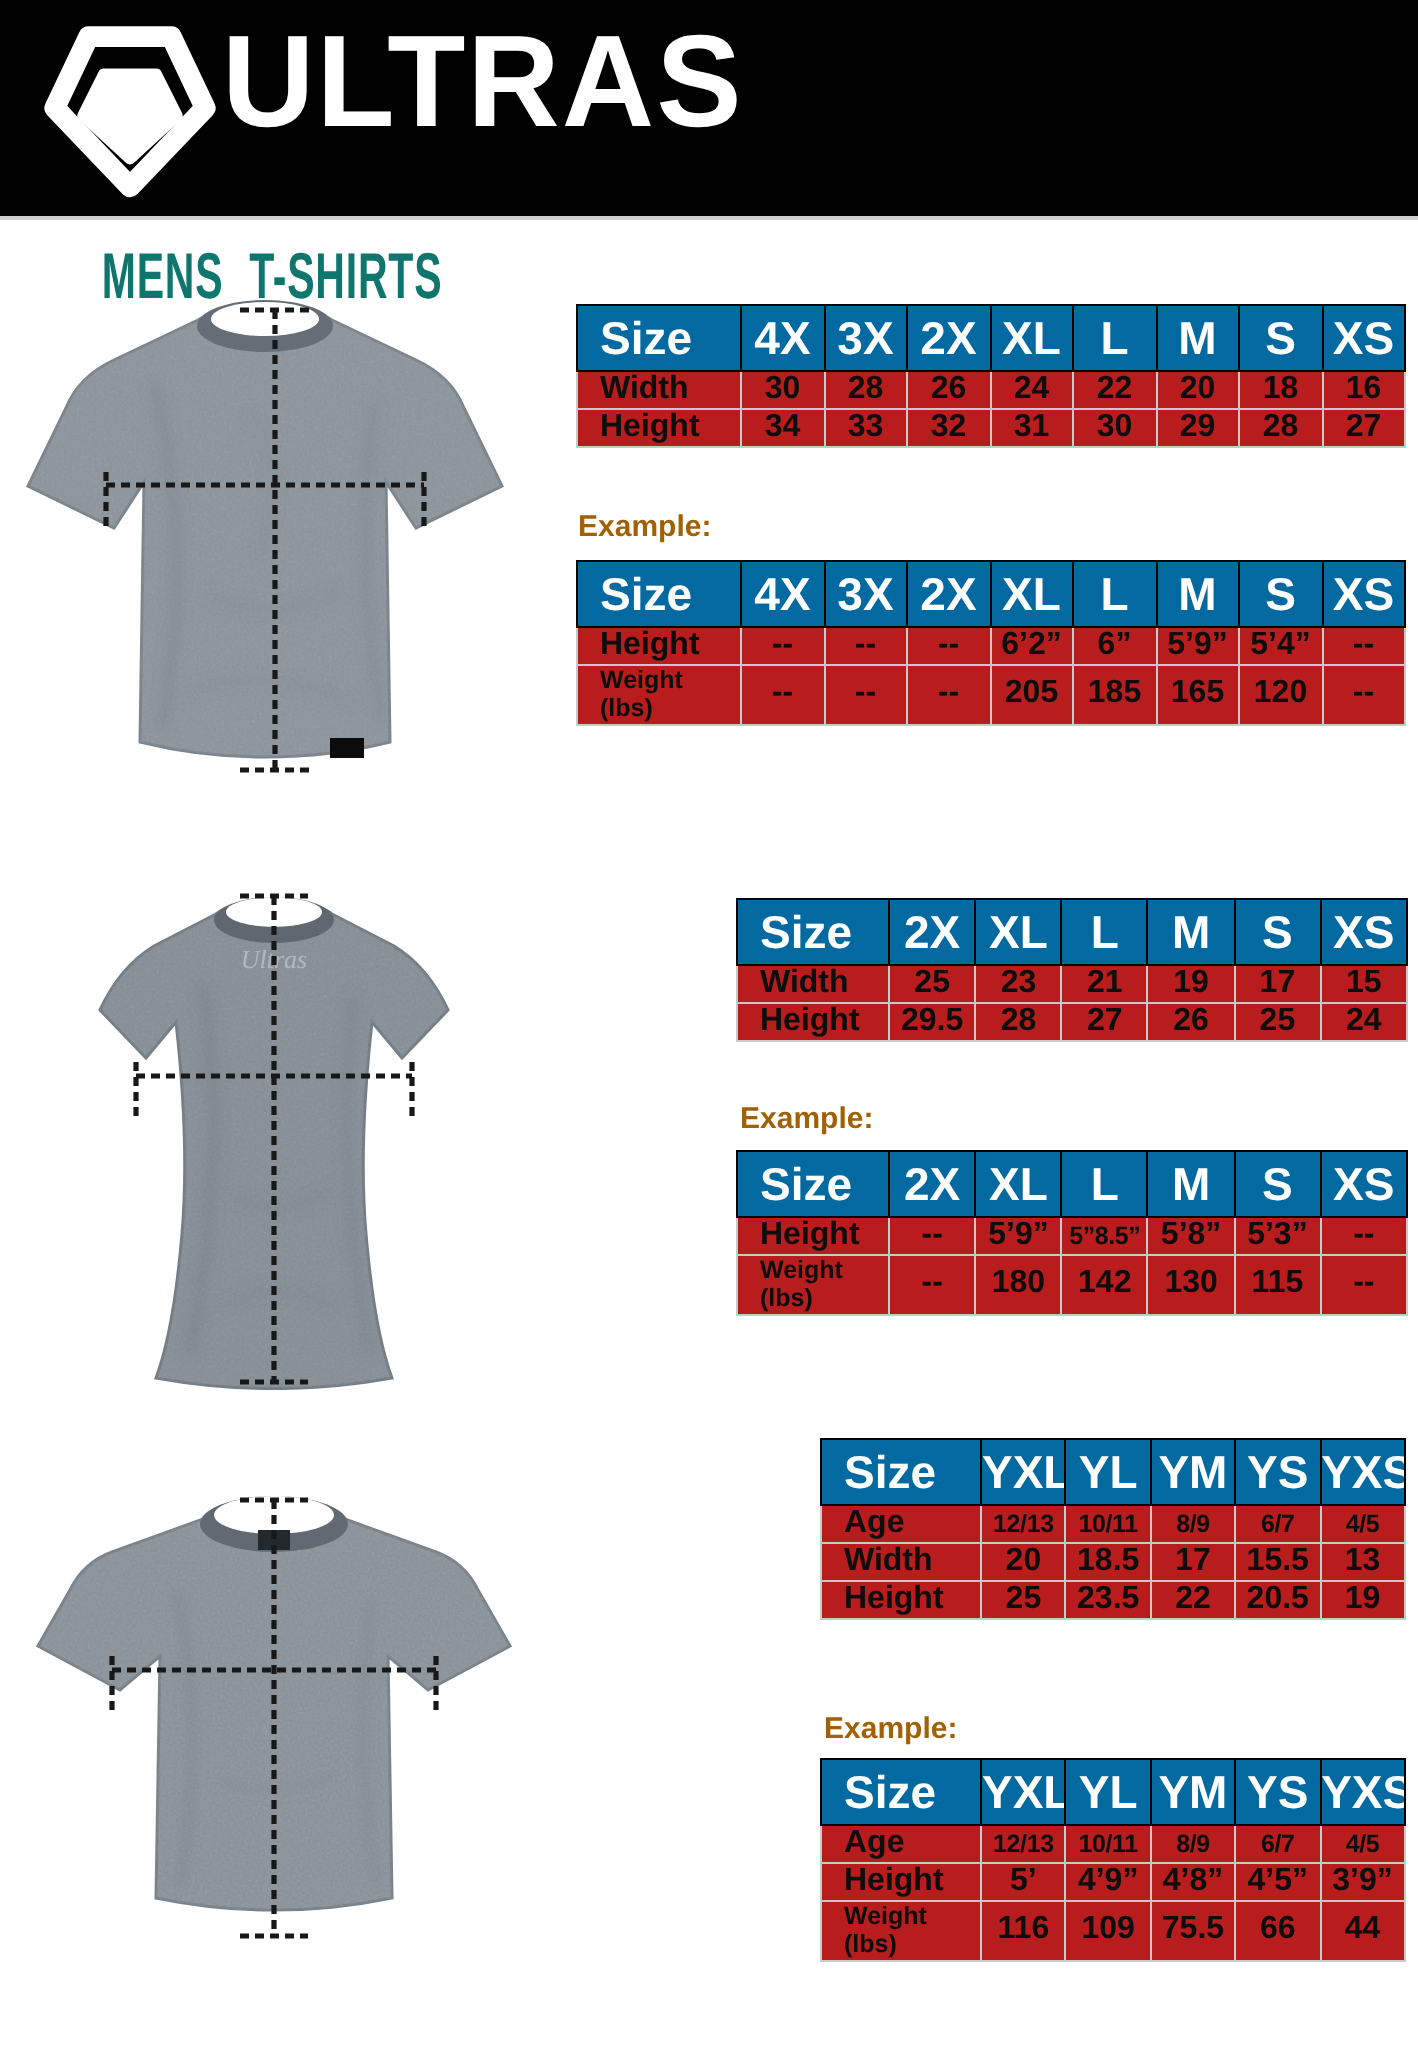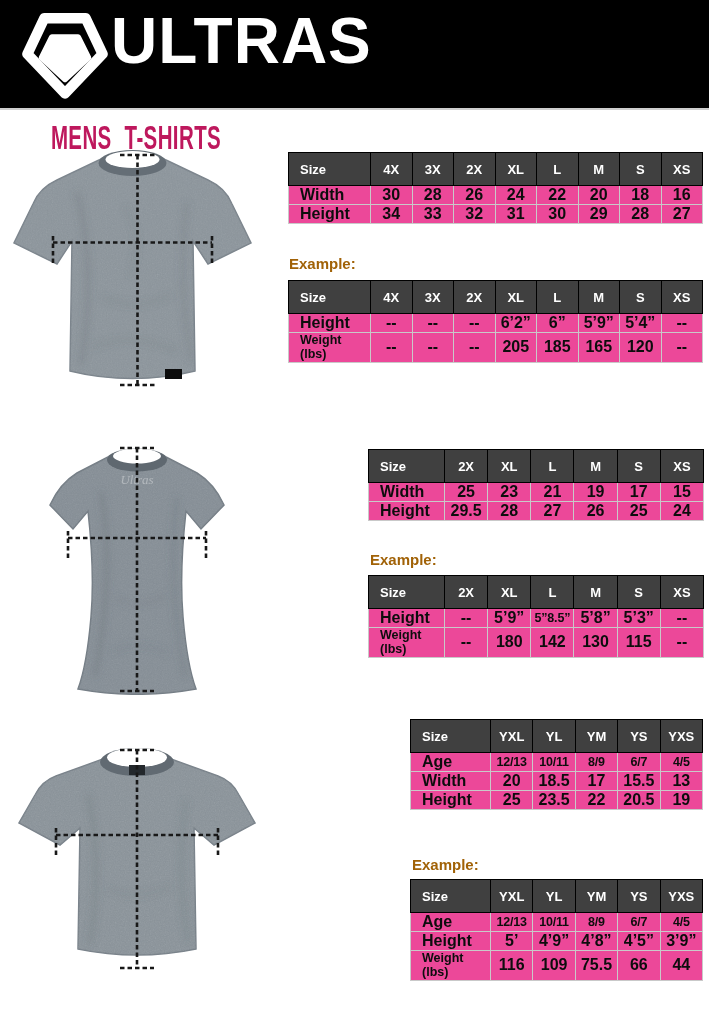--- a/index.html
+++ b/index.html
@@ -9,21 +9,21 @@
   
   .topbar{position:absolute;left:0;top:0;width:709px;height:108px;background:#000;
           border-bottom:2px solid #cfcfcf;}
   .logo{position:absolute;left:18px;top:5px;}
   .brand{position:absolute;left:111px;top:3px;font-size:64px;font-weight:bold;color:#fff;
          letter-spacing:1px;transform:scaleY(1.02);transform-origin:left top;white-space:nowrap;}
   .site{position:absolute;left:121px;top:71px;font-size:27px;color:#fff;white-space:nowrap;}
 
   
   .sec-title{position:absolute;left:16px;width:240px;margin:0;text-align:center;
-             font-size:27px;font-weight:bold;white-space:nowrap;color:#be185d;}
+             font-size:27px;font-weight:bold;white-space:nowrap;color:#0f766e;}
   .sec-title span{display:inline-block;transform:scale(0.76,1.2);transform-origin:center top;
                   word-spacing:9px;letter-spacing:0.5px;}
   .t-mens{top:120px;} .t-womens{top:416px;} .t-youth{top:712px;}
 
   
   .shirt{position:absolute;}
   .s-mens{left:5px;top:147px;} .s-womens{left:35px;top:442px;} .s-youth{left:8px;top:744px;}
 
   
   .tblwrap{position:absolute;}
@@ -31,23 +31,23 @@
   .tw-mens-ex{left:288px;top:280px;width:415px;}
   .tw-womens-size{left:368px;top:449px;width:336px;}
   .tw-womens-ex{left:368px;top:575px;width:336px;}
   .tw-youth-size{left:410px;top:719px;width:293px;}
   .tw-youth-ex{left:410px;top:879px;width:293px;}
 
   table.tbl{border-collapse:collapse;table-layout:fixed;width:100%;}
   .tbl th,.tbl td{border:1px solid #c9c9c9;font-weight:bold;text-align:center;padding:0;
                   color:#0d0d0d;overflow:hidden;}
   .tbl thead tr{height:33px;}
-  .tbl thead th{background:#404040;color:#fff;border-color:#000;font-size:13px;}
+  .tbl thead th{background:#0369a1;color:#fff;border-color:#000;font-size:23px;}
   .tbl thead th.corner{text-align:left;padding-left:11px;}
-  .tbl tbody tr{height:16px;background:#ec4899;}
+  .tbl tbody tr{height:16px;background:#b91c1c;}
   .tbl tbody th.rowlabel{text-align:left;padding-left:11px;font-size:16px;}
   .tbl tbody th.small-label{font-size:12.5px;line-height:1.15;padding-right:2px;}
   .tbl td{font-size:16px;}
   .tbl td.small{font-size:12.5px;letter-spacing:-0.2px;}
 
   .example-label{position:absolute;font-size:15px;font-weight:bold;color:#a16207;}
   .ex-mens{left:289px;top:255px;} .ex-womens{left:370px;top:551px;} .ex-youth{left:412px;top:856px;}
 </style>
 </head>
 <body>

